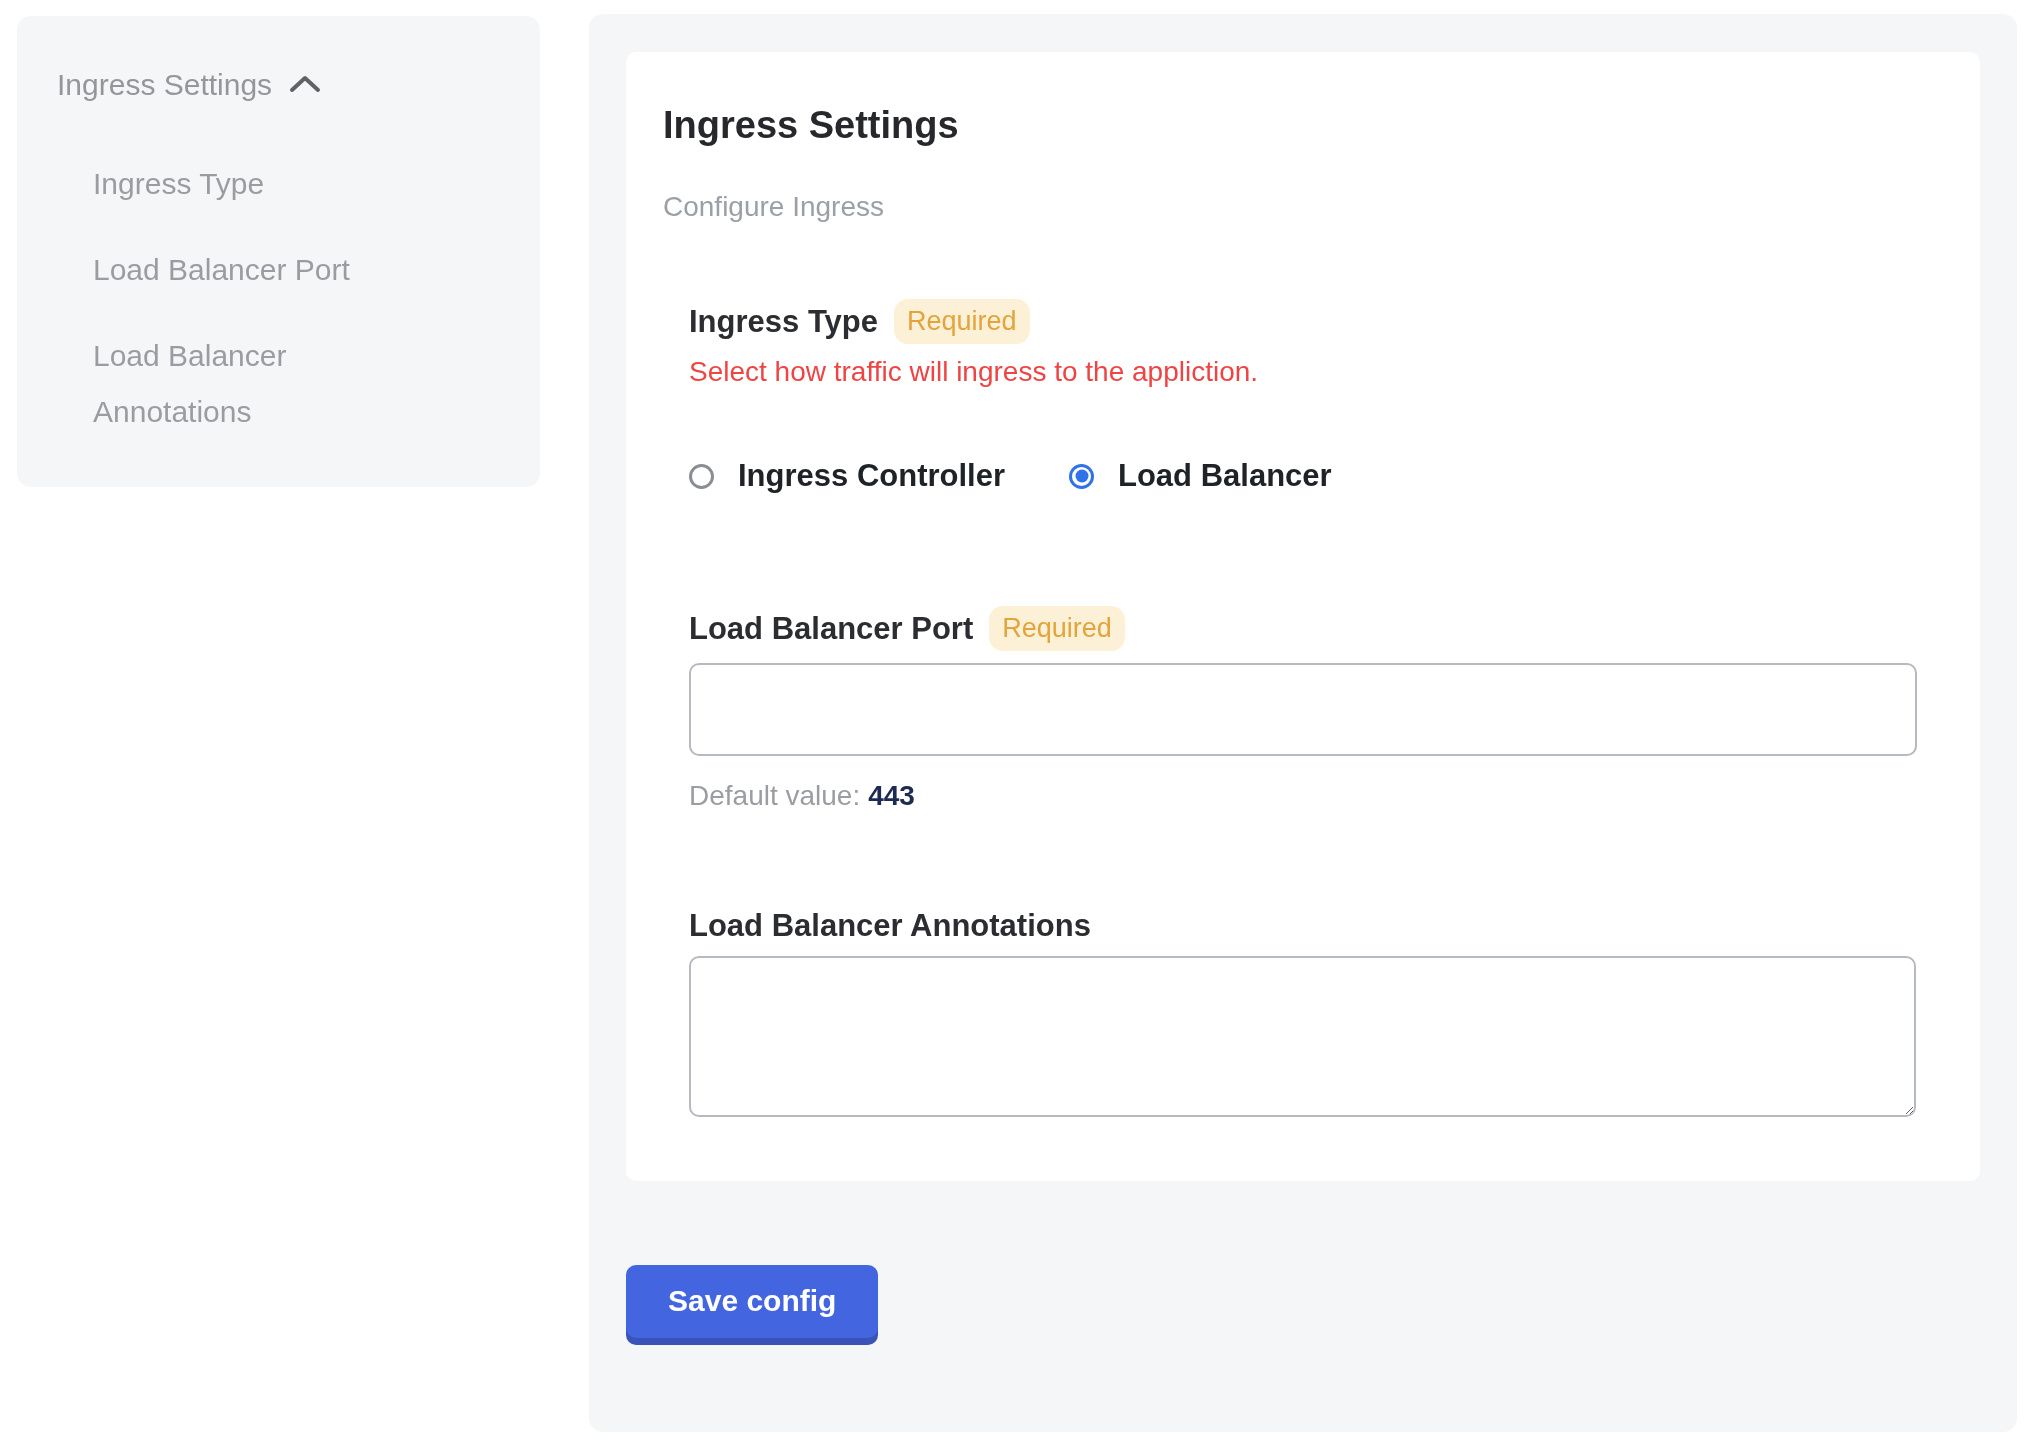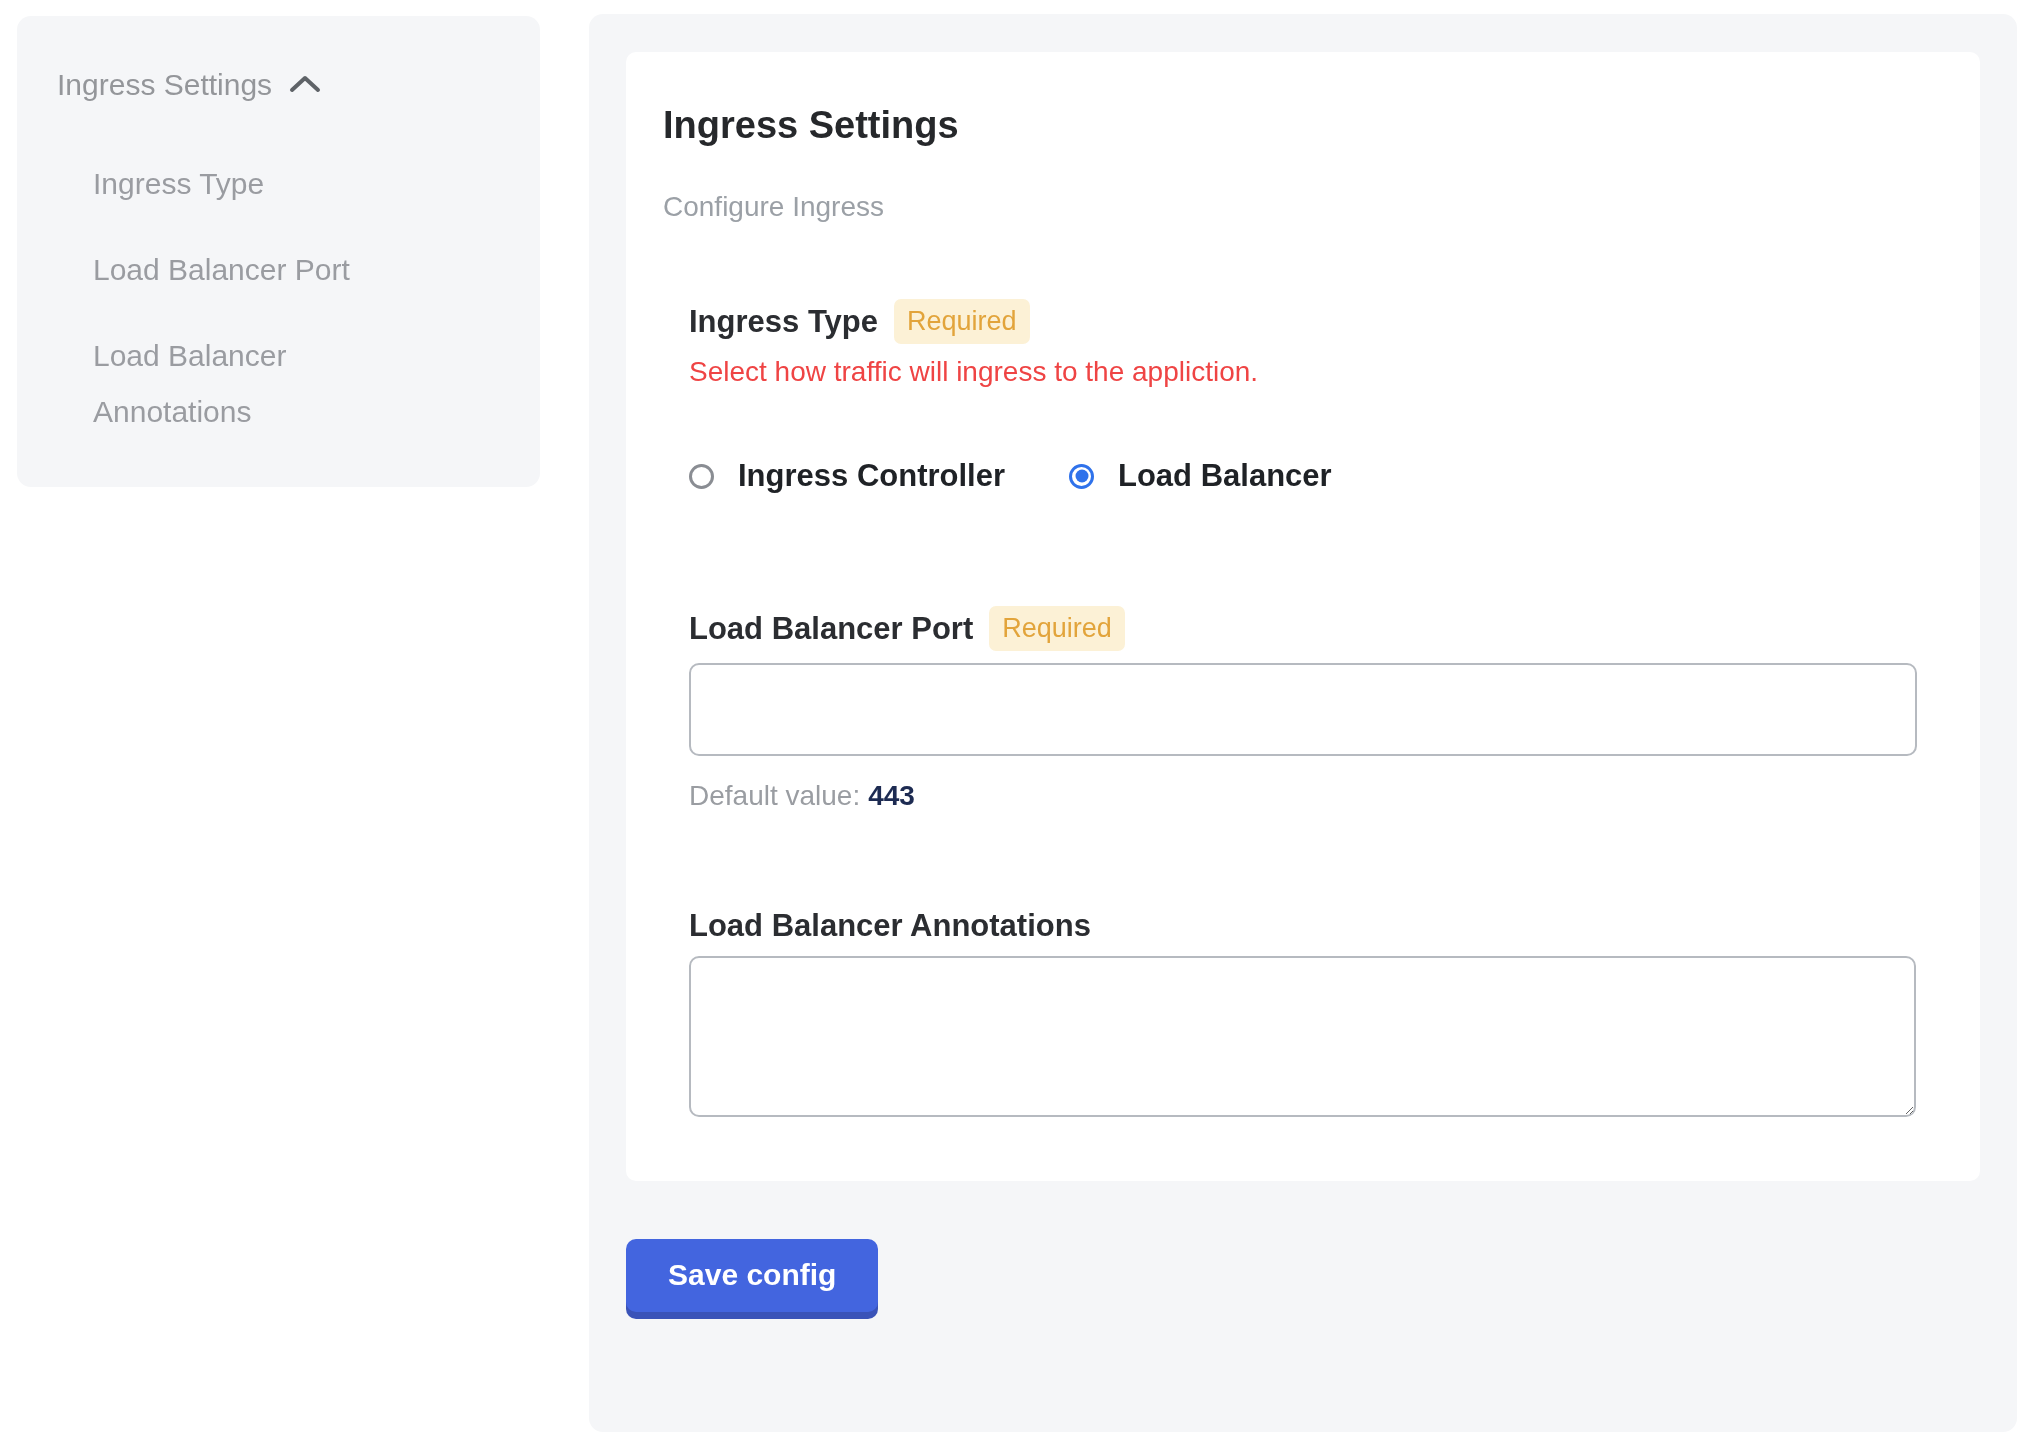--- a/index.html
+++ b/index.html
@@ -67,21 +67,21 @@
     margin-bottom: 12px;
   }
   .field-label {
     font-size: 31px; font-weight: 600; color: #2b2d31;
   }
   .required-badge {
     display: inline-block;
     font-size: 27px;
     color: var(--badge-text, #e2a43b);
     background: var(--badge-bg, #fcf1d6);
-    border-radius: 7px;
+    border-radius: 14px;
     padding: 7px 13px;
   }
   .field-desc {
     font-size: 28px; color: #ef4444;
   }
 
   
   .radio-row {
     display: flex; align-items: center;
     margin-top: 70px; margin-bottom: 112px;
@@ -135,21 +135,21 @@
     background: #ffffff;
     font-size: 28px; color: #26282b;
     padding: 14px 20px;
     resize: both;
     outline: none;
     font-family: "Liberation Sans", "DejaVu Sans", sans-serif;
   }
 
   .save-button {
     display: inline-block;
-    margin-top: 58px;
+    margin-top: 84px;
     background: var(--accent, #4365df);
     color: #ffffff;
     font-size: 30px; font-weight: 700;
     font-family: "Liberation Sans", "DejaVu Sans", sans-serif;
     border: none;
     border-radius: 10px;
     padding: 19px 42px 20px 42px;
     box-shadow: 0 7px 0 var(--accent-edge, #3a53b8);
     cursor: pointer;
   }

